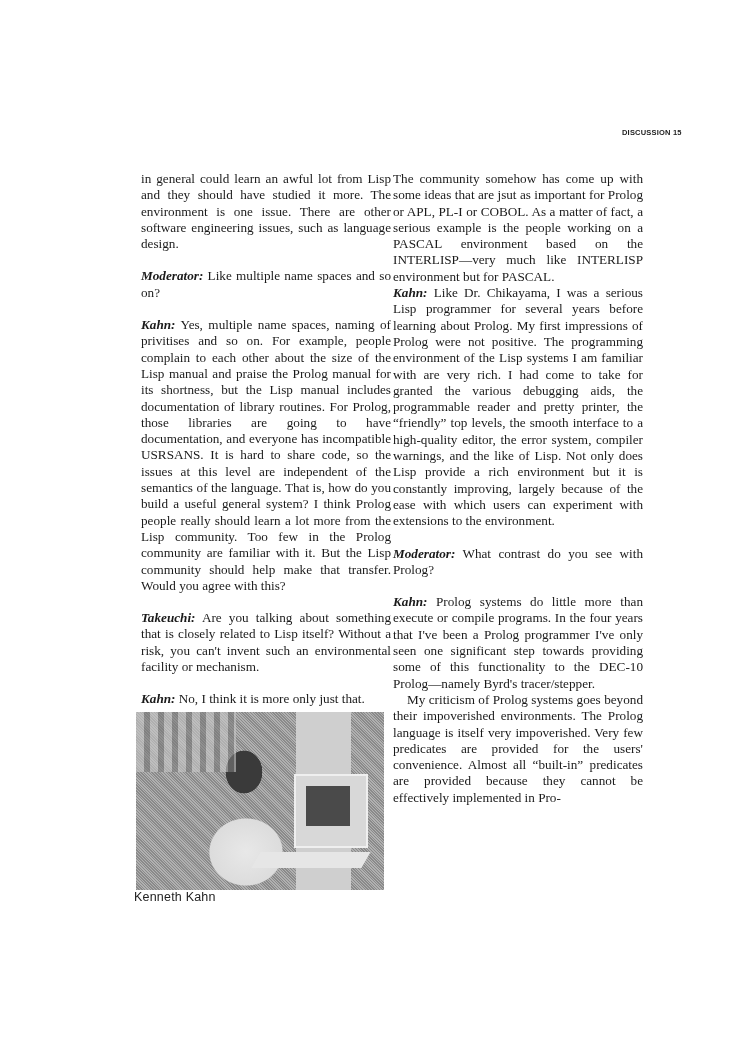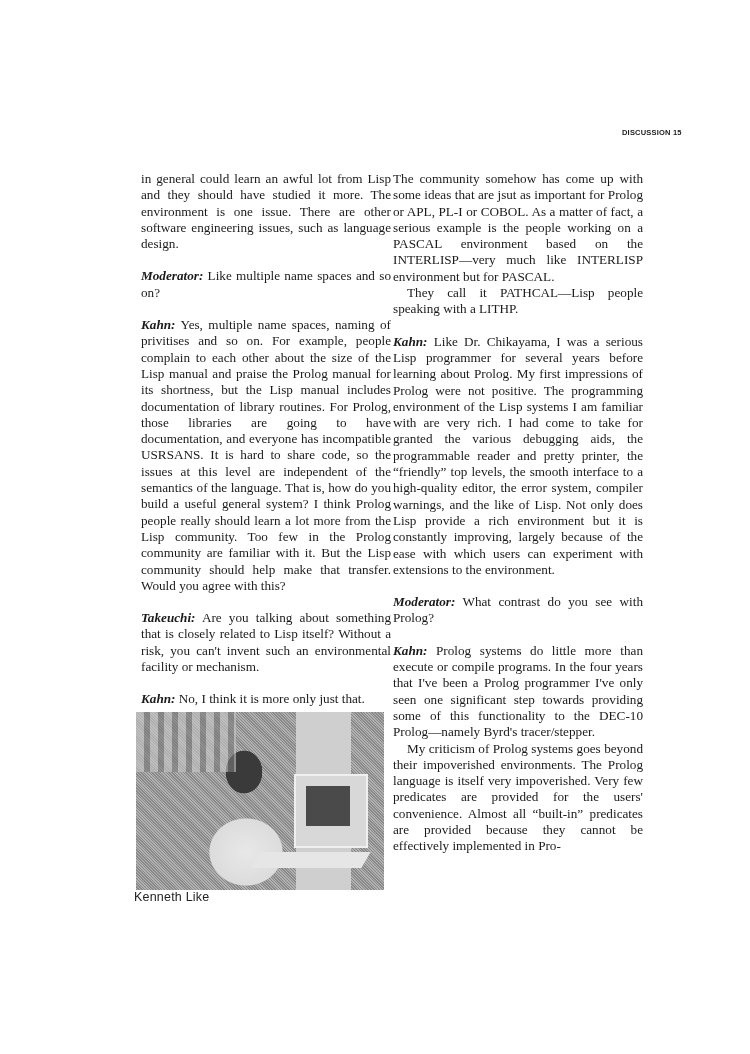--- a/index.html
+++ b/index.html
@@ -64,22 +64,21 @@
   <p class="para"><span class="speaker">Kahn:</span><span> No, I think it is more only just that.</span></p>
 </div>
 
 <div class="photo" title="Photograph of Kenneth Kahn seated at a computer terminal">
   <div class="shelf"></div>
   <div class="monitor">
       <div class="screen"></div>
     </div>
   <div class="keyboard"></div>
 </div>
-<div class="caption">Kenneth Like</div>
+<div class="caption">Kenneth Kahn</div>
 
 <div class="col right">
   <p class="para cont"><span>The community somehow has come up with some ideas that are jsut as important for Prolog or APL, PL-I or COBOL. As a matter of fact, a serious example is the people working on a PASCAL environment based on the INTERLISP—very much like INTERLISP environment but for PASCAL.</span></p>
-  <p class="para indent"><span>They call it PATHCAL—Lisp people speaking with a LITHP.</span></p>
   <p class="para"><span class="speaker">Kahn:</span><span> Like Dr. Chikayama, I was a serious Lisp programmer for several years before learning about Prolog. My first impressions of Prolog were not positive. The programming environment of the Lisp systems I am familiar with are very rich. I had come to take for granted the various debugging aids, the programmable reader and pretty printer, the “friendly” top levels, the smooth interface to a high-quality editor, the error system, compiler warnings, and the like of Lisp. Not only does Lisp provide a rich environment but it is constantly improving, largely because of the ease with which users can experiment with extensions to the environment.</span></p>
   <p class="para"><span class="speaker">Moderator:</span><span> What contrast do you see with Prolog?</span></p>
   <p class="para cont"><span class="speaker">Kahn:</span><span> Prolog systems do little more than execute or compile programs. In the four years that I've been a Prolog programmer I've only seen one significant step towards providing some of this functionality to the DEC-10 Prolog—namely Byrd's tracer/stepper.</span></p>
   <p class="para indent"><span>My criticism of Prolog systems goes beyond their impoverished environments. The Prolog language is itself very impoverished. Very few predicates are provided for the users' convenience. Almost all “built-in” predicates are provided because they cannot be effectively implemented in Pro-</span></p>
 </div>
 
 </body></html>

